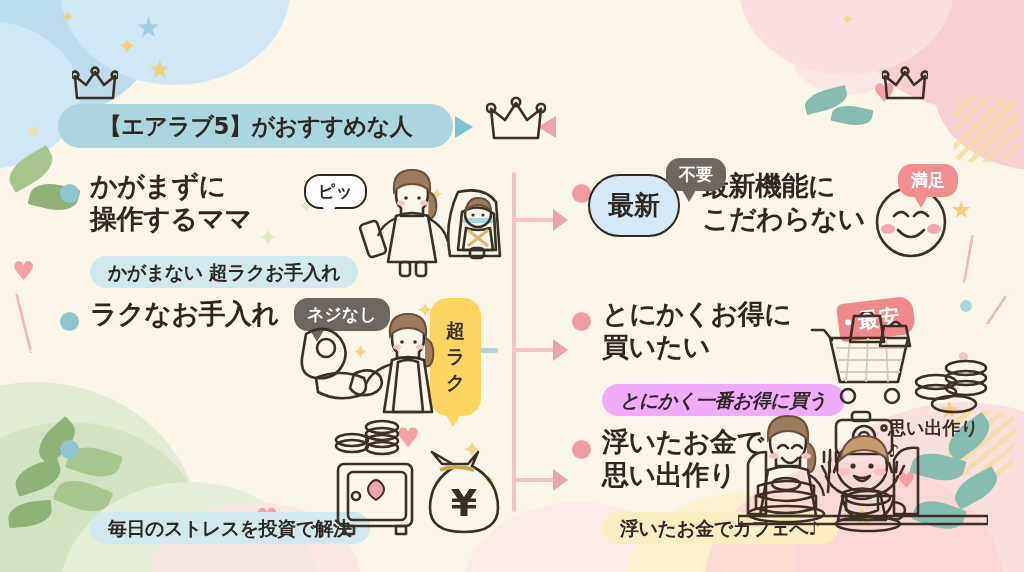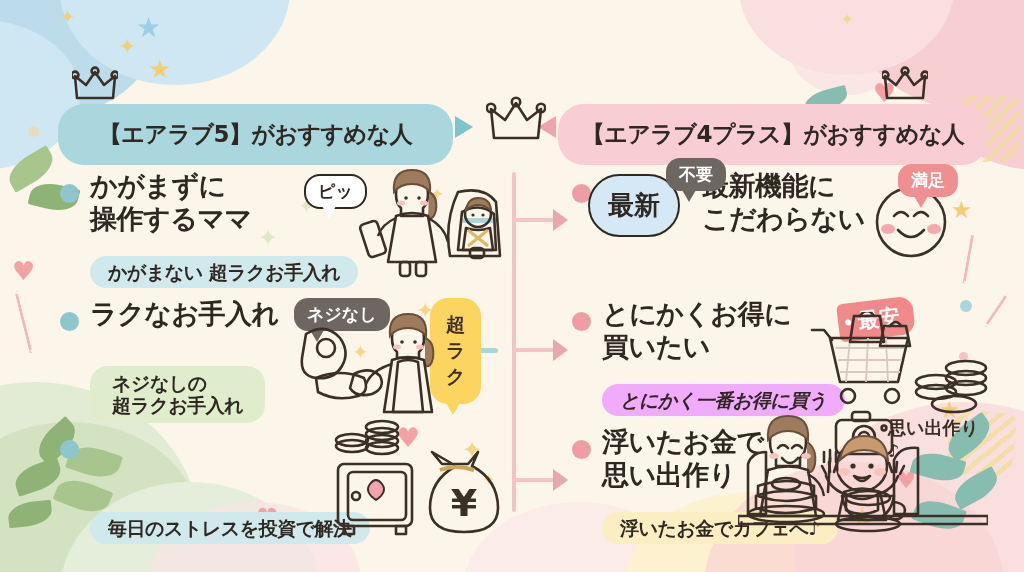--- a/index.html
+++ b/index.html
@@ -63,21 +63,21 @@
   .title {
     position: absolute; left: 0; right: 0; top: 22px;
     text-align: center;
     font-size: 38px; font-weight: 700; letter-spacing: -1px;
     color: #3b2f26;
     text-shadow: 2px 2px 0 #fff, -2px 2px 0 #fff, 2px -2px 0 #fff, -2px -2px 0 #fff;
   }
 
   
   .pill {
-    position: absolute; top: 104px; height: 61px;
+    position: absolute; top: 104px; height: 44px;
     border-radius: 26px;
     display: flex; align-items: center; justify-content: center;
     font-size: 23px; font-weight: 700; color: #2f2822;
     letter-spacing: -0.5px;
   }
   .pill.left  { left: 58px;  width: 395px; background: #a9d7dd; }
   .pill.right { right: 36px; width: 430px; background: #f8cdd3; }
 
   .crown-center { position: absolute; left: 486px; top: 94px; width: 60px; height: 52px; }
   .arrow-h { position: absolute; top: 116px; width: 0; height: 0; }
@@ -128,21 +128,21 @@
     border-radius: 16px; padding: 4px 12px; font-size: 17px;
     background: #fff; border: 2.5px solid #2f2822;
   }
   .bubble:after {
     content: ""; position: absolute; width: 0; height: 0;
     border-left: 7px solid transparent; border-right: 7px solid transparent;
     border-top: 12px solid #fff; bottom: -11px; left: 16px;
   }
   .bubble.gray { background: #6e6660; border: none; color: #fff; padding: 5px 13px; border-radius: 14px; }
   .bubble.gray:after { border-top-color: #6e6660; }
-  .bubble.yellow { background: #fbd560; border: none; color: #3b2f26; padding: 14px 16px; border-radius: 18px; font-size: 19px;}
+  .bubble.yellow { background: #fbd560; border: none; color: #3b2f26; padding: 20px 16px; border-radius: 18px; font-size: 19px;}
   .bubble.yellow:after { border-top-color: #fbd560; }
   .bubble.redpink { background: #ef8f90; border: none; color: #fff; padding: 5px 13px; border-radius: 14px; }
   .bubble.redpink:after { border-top-color: #ef8f90; }
 
   .thought {
     position: absolute; background: #d5e8f5; color: #2f2822;
     font-size: 26px; font-weight: 700; border-radius: 42px;
     padding: 12px 18px; border: 2.5px solid #2f2822;
   }
 
@@ -263,21 +263,20 @@
   <div class="pin-crown" style="right:96px; top:66px;">
     <svg viewBox="0 0 46 38" width="46" height="38">
       <path class="il-line" d="M5 32 L3 10 L14 19 L23 6 L32 19 L43 10 L41 32 Z" fill="#f3a9ae"></path>
       <circle cx="3" cy="9" r="3.4" fill="#fff" class="il-line"></circle>
       <circle cx="23" cy="5" r="3.4" fill="#fff" class="il-line"></circle>
       <circle cx="43" cy="9" r="3.4" fill="#fff" class="il-line"></circle>
     </svg>
   </div>
 
   <div class="pill left">【エアラブ5】がおすすめな人</div>
-  <div class="pill right">【エアラブ4プラス】がおすすめな人</div>
   <div class="arrow-h arrow-right-teal"></div>
   <div class="arrow-h arrow-left-pink"></div>
 
   <div class="crown-center">
     <svg viewBox="0 0 60 52" width="60" height="52">
       <path class="il-line" d="M8 44 L5 15 L19 26 L30 9 L41 26 L55 15 L52 44 Z" fill="#f8d96a"></path>
       <circle cx="5" cy="14" r="4.2" fill="#fff" class="il-line"></circle>
       <circle cx="30" cy="8" r="4.2" fill="#fff" class="il-line"></circle>
       <circle cx="55" cy="14" r="4.2" fill="#fff" class="il-line"></circle>
     </svg>
@@ -326,22 +325,20 @@
           <path d="M140 68 q12 4 24 0 l3 22 l-30 0z" fill="#f6e3a8" class="il-line"></path>
           <path d="M142 70 l20 16 M162 70 l-20 16" stroke="#d9b96a" stroke-width="3" fill="none"></path>
           <rect x="144" y="88" width="14" height="10" rx="4" fill="#f6e3a8" class="il-line"></rect>
         </svg>
       </div>
     </div>
 
     <div class="row">
       <div class="bullet teal"></div>
       <div class="headline">ラクなお手入れ</div>
-      <div class="tag green">ネジなしの
-超ラクお手入れ</div>
       <div class="bubble gray" style="left:238px; top:2px;">ネジなし</div>
       <div class="bubble yellow" style="left:374px; top:2px;">超ラク</div>
 
       <div class="illu" style="left:240px; top:16px;">
         <svg width="200" height="106" viewBox="0 0 200 106">
 
           <path d="M10 22 q20-12 34 4 q10 14 2 28 q-8 14-26 12 q-16-2-14-20z" fill="#e7e9ea" class="il-line"></path>
           <circle cx="30" cy="36" r="9" fill="#f6f7f7" class="il-line"></circle>
           <path d="M20 66 q24-10 48 0 q6 14-6 18 q-22 6-40-4z" fill="#dfe3e5" class="il-line"></path>
 

